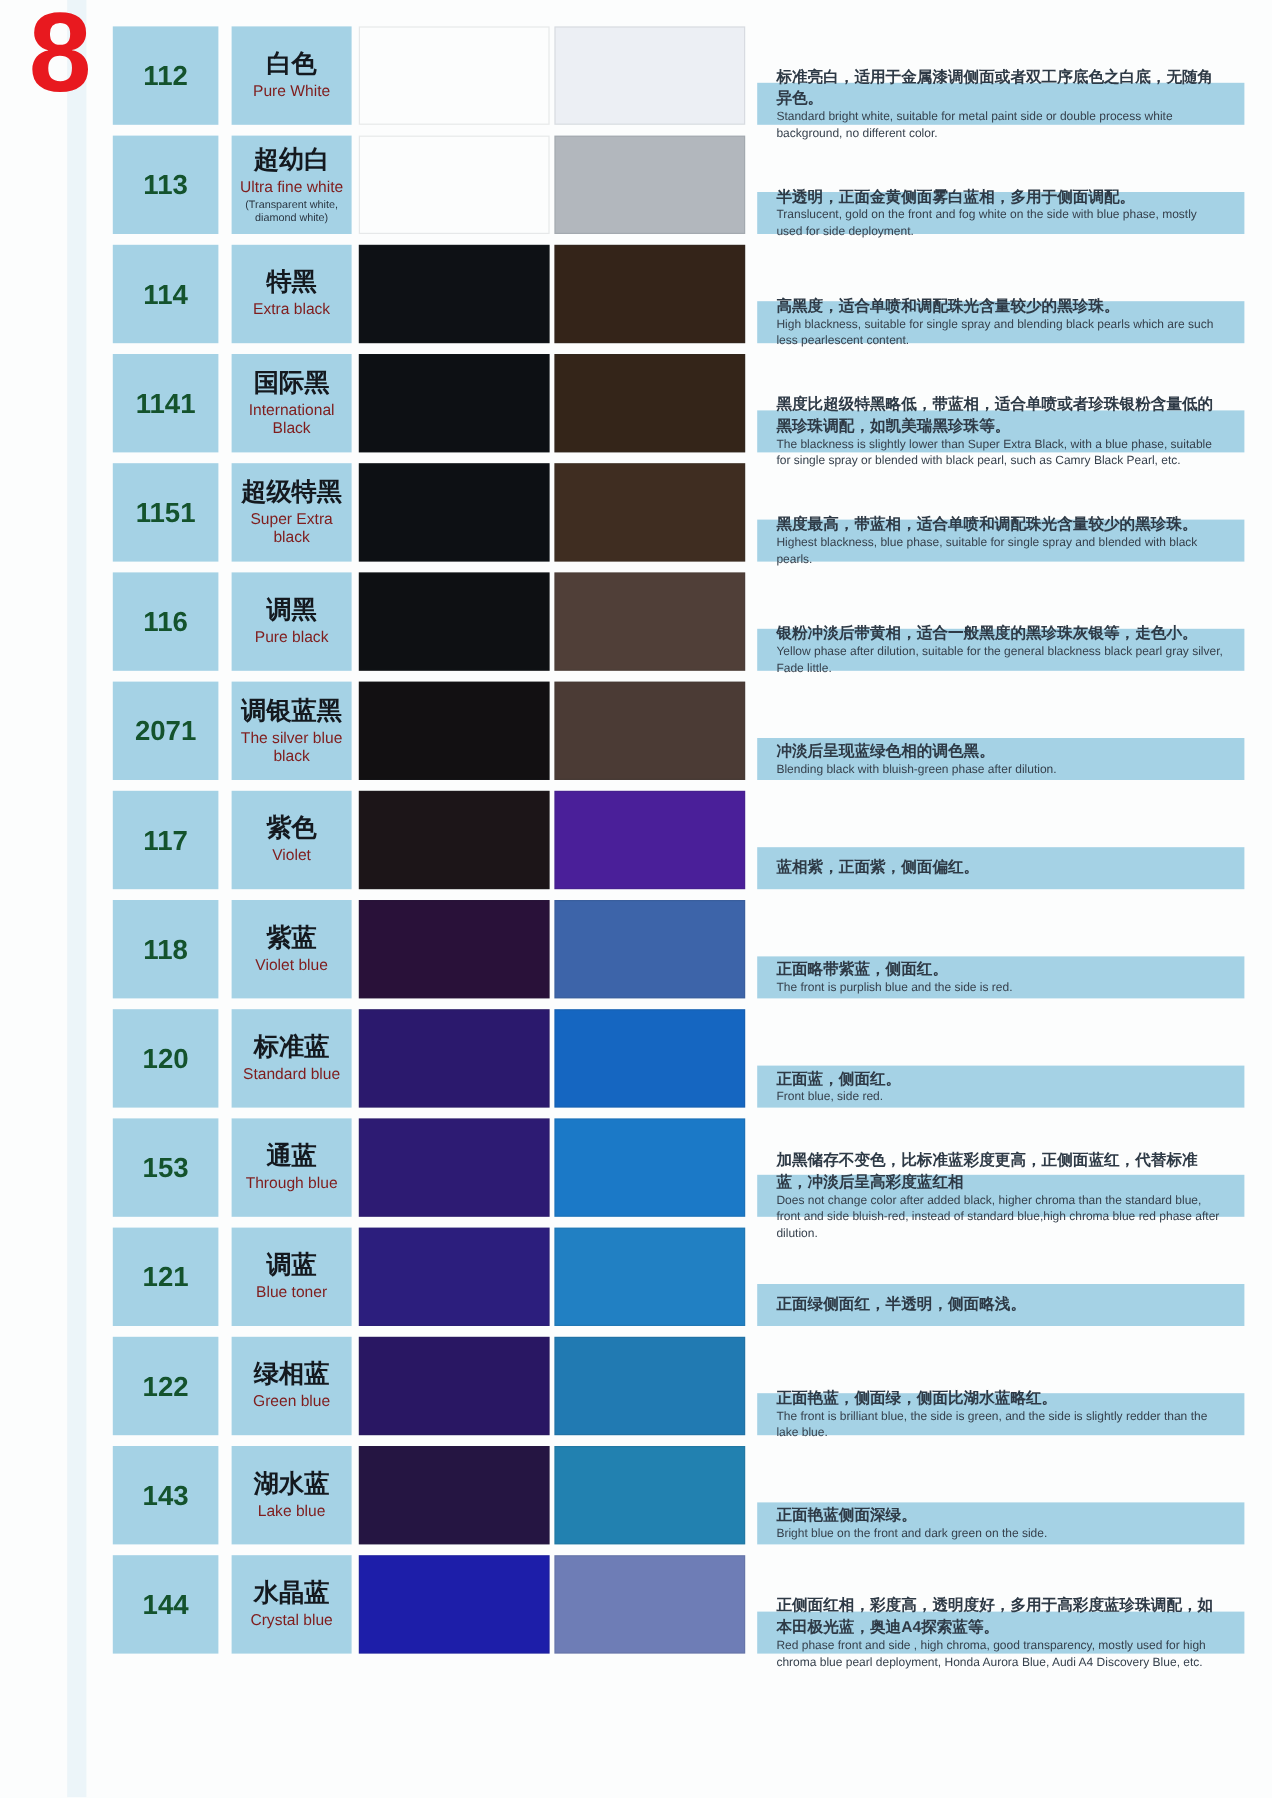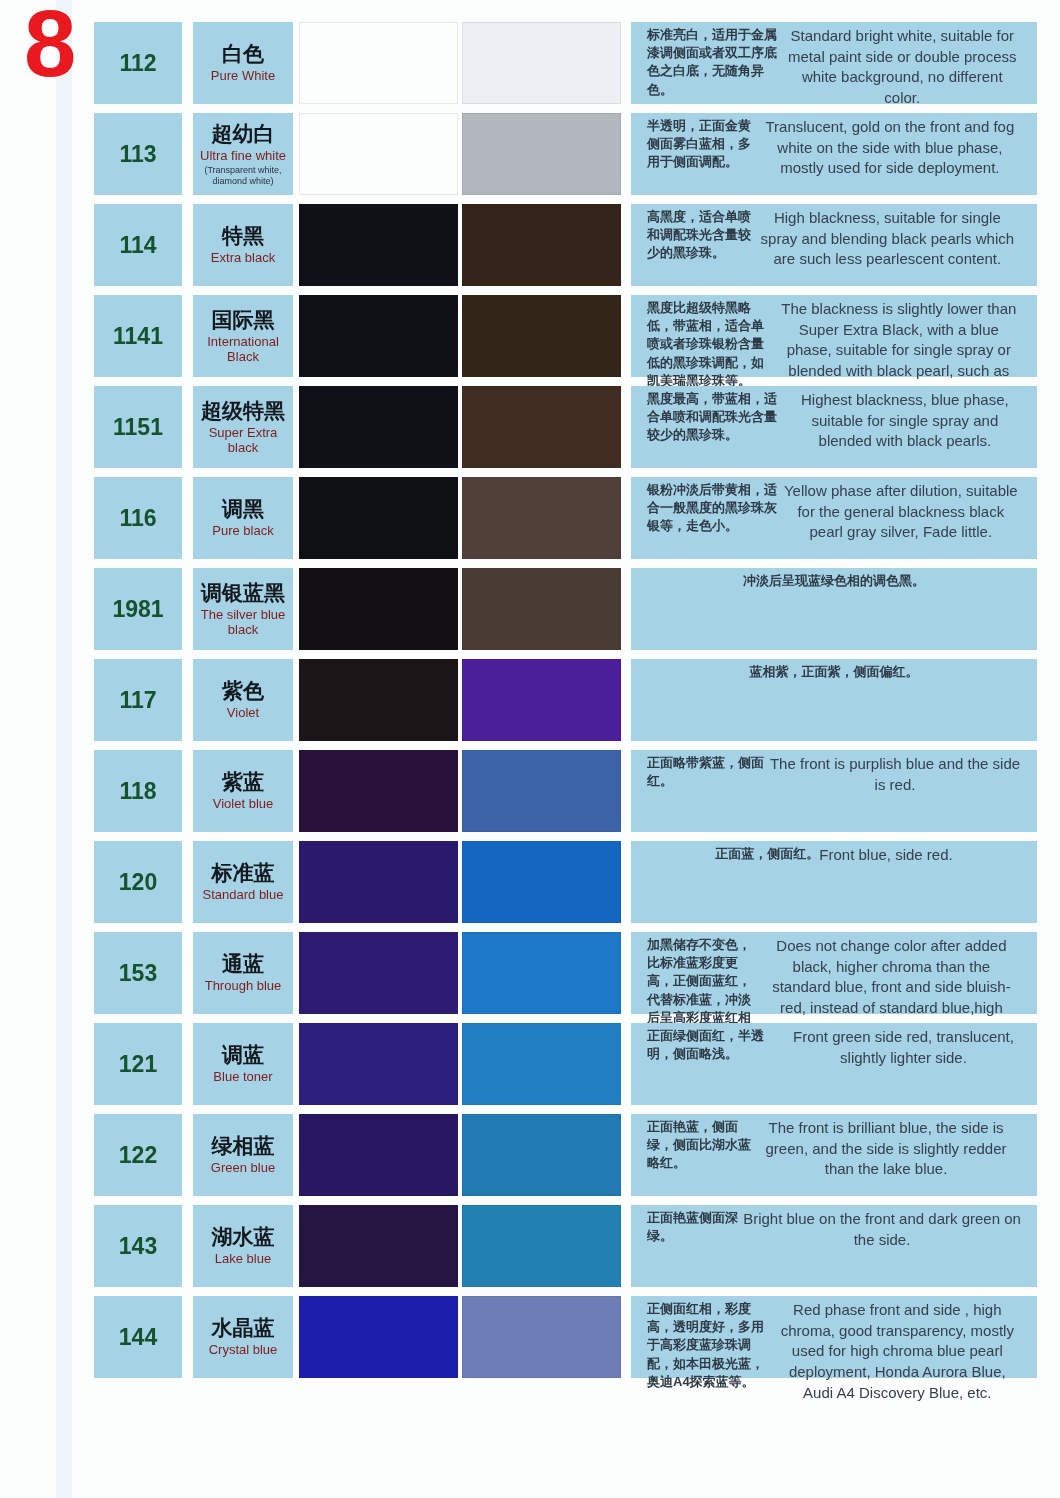--- a/index.html
+++ b/index.html
@@ -100,36 +100,36 @@
     width: 159px;
     margin-right: 4px;
   }
   .swatch-side {
     width: 159px;
     margin-right: 10px;
   }
   .desc-cell {
     flex: 1;
     display: flex;
-    flex-direction: row;
+    flex-direction: column;
     justify-content: center;
     padding: 4px 16px;
     color: #36414d;
+    margin-top: 47px;
   }
   .desc-cn {
     font-size: 13px;
     font-weight: 700;
     color: #2e3a46;
     line-height: 1.4;
   }
   .desc-en {
-    font-size: 15px;
+    font-size: 10px;
     font-weight: 400;
     line-height: 1.38;
-    text-align: center;
   }
 </style>
 </head>
 <body>
 
 <div class="page">
   <div class="scan-streak"></div>
   <div class="page-number">8</div>
   <div class="color-table">
   <div class="color-row">
@@ -216,30 +216,31 @@
     </div>
     <div class="swatch swatch-front" style="background: rgb(14, 16, 19);"></div>
     <div class="swatch swatch-side" style="background: rgb(80, 63, 56);"></div>
     <div class="cell desc-cell">
       <div class="desc-cn">银粉冲淡后带黄相，适合一般黑度的黑珍珠灰银等，走色小。</div>
       <div class="desc-en">Yellow phase after dilution, suitable for the general blackness black pearl gray silver, Fade little.</div>
     </div>
   </div>
 
   <div class="color-row">
-    <div class="cell code-cell">1981</div>
+    <div class="cell code-cell">2071</div>
     <div class="cell name-cell">
       <div class="name-cn">调银蓝黑</div>
       <div class="name-en">The silver blue black</div>
 
     </div>
     <div class="swatch swatch-front" style="background: rgb(18, 16, 18);"></div>
     <div class="swatch swatch-side" style="background: rgb(75, 59, 53);"></div>
     <div class="cell desc-cell">
       <div class="desc-cn">冲淡后呈现蓝绿色相的调色黑。</div>
+      <div class="desc-en">Blending black with bluish-green phase after dilution.</div>
     </div>
   </div>
 
   <div class="color-row">
     <div class="cell code-cell">117</div>
     <div class="cell name-cell">
       <div class="name-cn">紫色</div>
       <div class="name-en">Violet</div>
 
     </div>
@@ -299,21 +300,20 @@
     <div class="cell code-cell">121</div>
     <div class="cell name-cell">
       <div class="name-cn">调蓝</div>
       <div class="name-en">Blue toner</div>
 
     </div>
     <div class="swatch swatch-front" style="background: rgb(44, 30, 125);"></div>
     <div class="swatch swatch-side" style="background: rgb(33, 128, 195);"></div>
     <div class="cell desc-cell">
       <div class="desc-cn">正面绿侧面红，半透明，侧面略浅。</div>
-      <div class="desc-en">Front green side red, translucent, slightly lighter side.</div>
     </div>
   </div>
 
   <div class="color-row">
     <div class="cell code-cell">122</div>
     <div class="cell name-cell">
       <div class="name-cn">绿相蓝</div>
       <div class="name-en">Green blue</div>
 
     </div>

